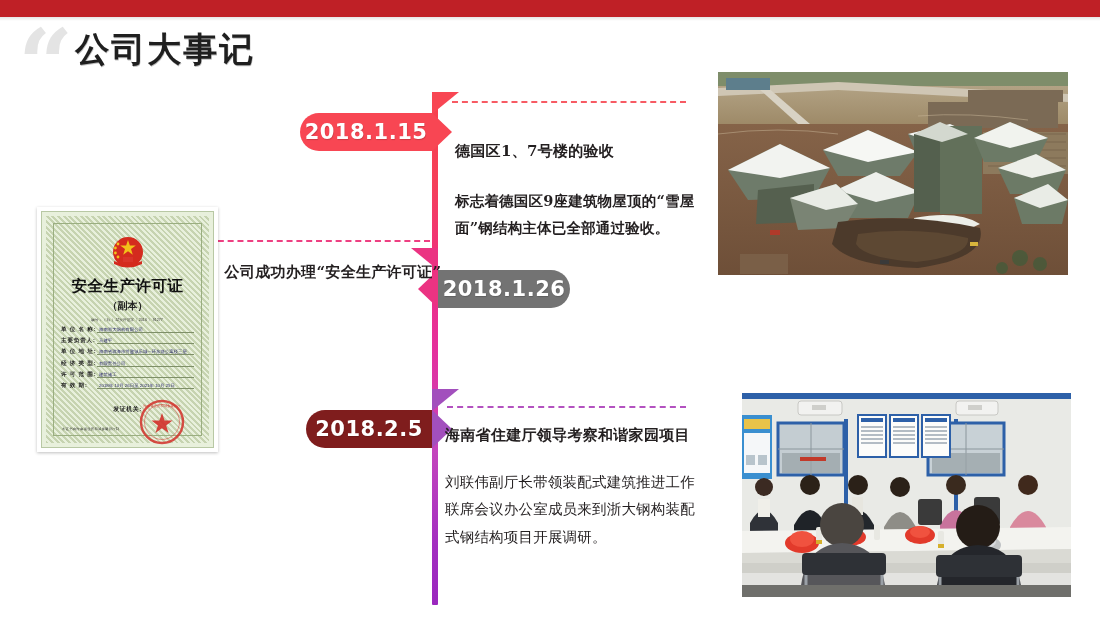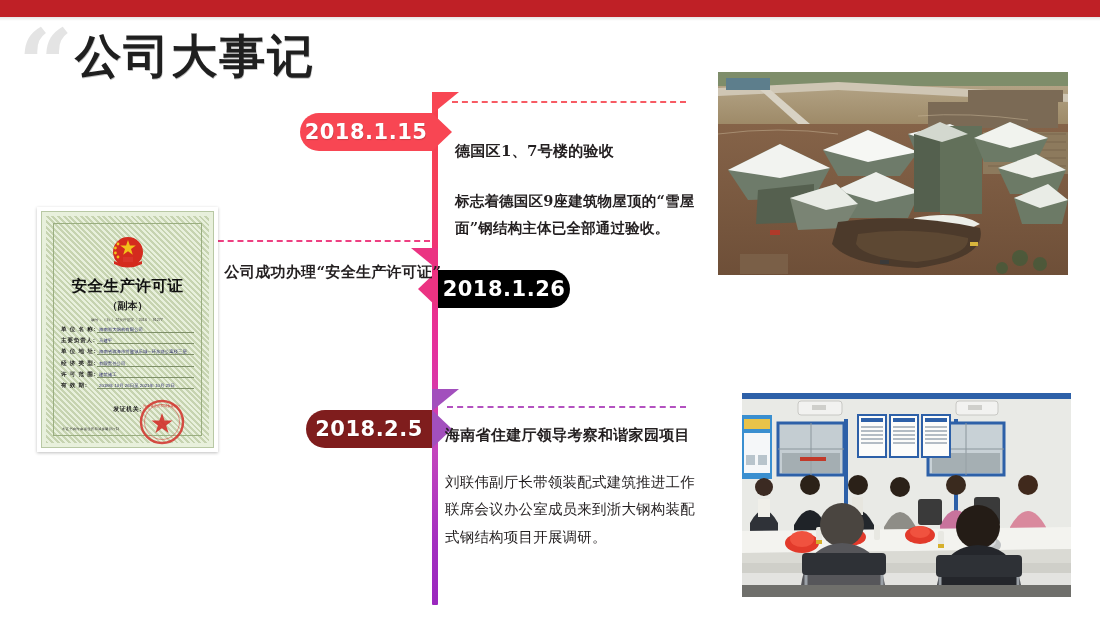--- a/index.html
+++ b/index.html
@@ -49,21 +49,21 @@
     font-weight: 700;
     line-height: 0.78;
     color: #e4e4e4;
     letter-spacing: -4px;
     user-select: none;
     margin-right: 6px;
     margin-top: 2px;
   }
   .page-title {
     font-family: "DejaVu Sans", "Liberation Sans", sans-serif;
-    font-size: 46px;
+    font-size: 34px;
     font-weight: 700;
     color: #1f1f1f;
     letter-spacing: 2px;
     line-height: 1.05;
     margin-top: 6px;
     text-shadow: 0.5px 0.5px 0 rgba(0,0,0,0.25);
   }
 
   
   .spine {
@@ -132,21 +132,21 @@
     border-right: 20px solid currentColor;
   }
 
   .badge-1 {
     left: 300px; top: 113px;
     background: #f84653; color: #f84653;
     width: 132px;
   }
   .badge-2 {
     left: 438px; top: 270px;
-    background: #000000; color: #eb3382;
+    background: #737373; color: #eb3382;
     width: 132px;
   }
   .badge-3 {
     left: 306px; top: 410px;
     background: #7f1d1d; color: #a24fbd;
     width: 126px;
   }
   .badge span { position: relative; z-index: 2; color: #ffffff; }
 
   

